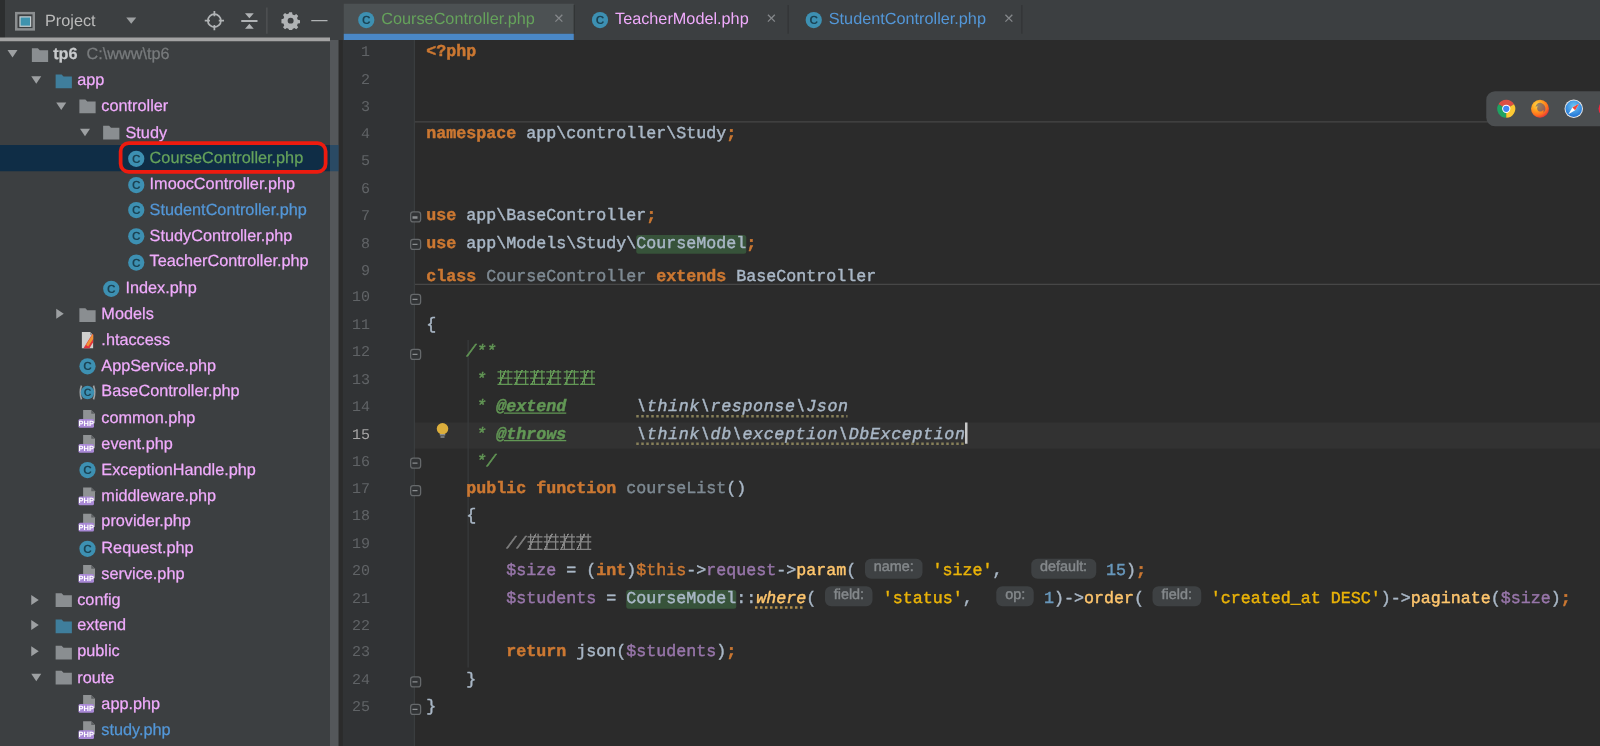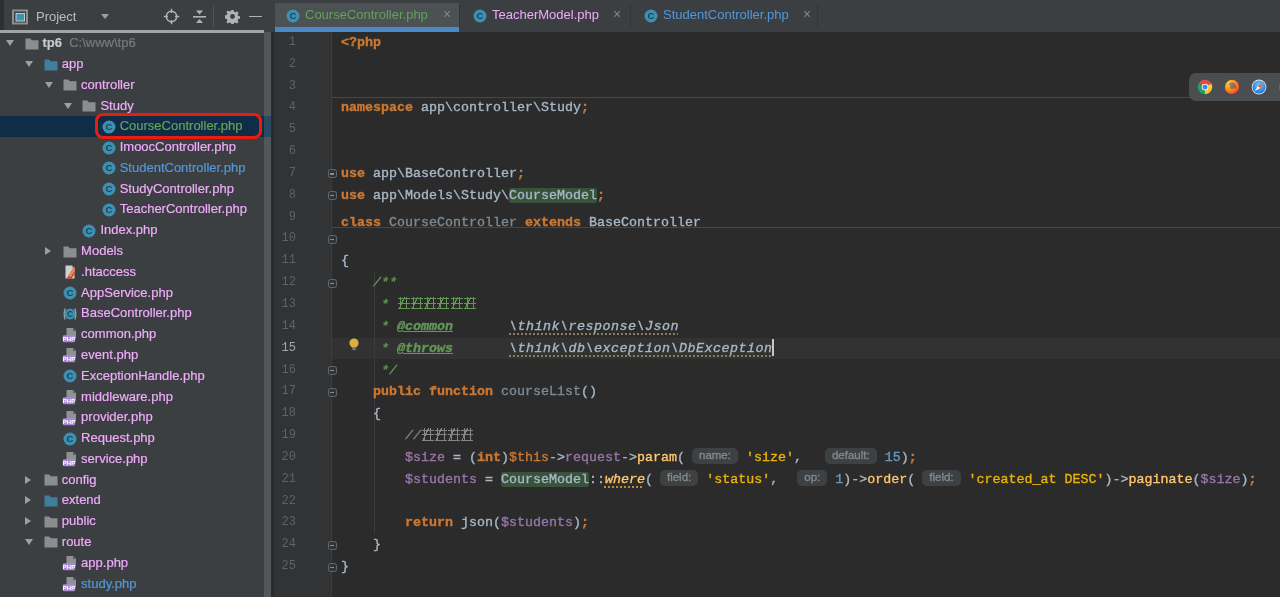--- a/index.html
+++ b/index.html
@@ -159,21 +159,21 @@
 <div class="cline" style="top:97.42px"><span class="k">namespace</span><span class="d"> app\controller\Study</span><span class="k">;</span></div>
 <div class="cline" style="top:119.26px"></div>
 <div class="cline" style="top:141.10px"></div>
 <div class="cline" style="top:162.94px"><span class="k">use</span><span class="d"> app\BaseController</span><span class="k">;</span></div>
 <div class="cline" style="top:184.78px"><span class="k">use</span><span class="d"> app\Models\Study\</span><span class="d hl">CourseModel</span><span class="k">;</span></div>
 <div class="cline" style="top:206.62px"></div>
 <div class="cline" style="top:212px"><span class="k">class</span><span class="dim"> CourseController </span><span class="k">extends</span><span class="d"> BaseController</span></div>
 <div class="cline" style="top:250.30px"><span class="d">{</span></div>
 <div class="cline" style="top:272.14px"><span class="doc">    /**</span></div>
 <div class="cline" style="top:293.98px"><span class="doc">     * </span><span class="zh zhg"></span><span class="zh zhg"></span><span class="zh zhg"></span><span class="zh zhg"></span><span class="zh zhg"></span><span class="zh zhg"></span></div>
-<div class="cline" style="top:315.82px"><span class="doc">     * </span><span class="tag">@common</span><span class="doc"> </span><span class="typ">\think\response\Json</span></div>
+<div class="cline" style="top:315.82px"><span class="doc">     * </span><span class="tag">@extend</span><span class="doc"> </span><span class="typ">\think\response\Json</span></div>
 <div class="cline cur" style="top:337.66px"><span class="doc">     * </span><span class="tag">@throws</span><span class="doc"> </span><span class="typ">\think\db\exception\DbException</span><span class="caret"></span></div>
 <div class="cline" style="top:359.50px"><span class="doc">     */</span></div>
 <div class="cline" style="top:381.34px"><span class="d">    </span><span class="k">public</span><span class="d"> </span><span class="k">function</span><span class="dim"> courseList</span><span class="d">()</span></div>
 <div class="cline" style="top:403.18px"><span class="d">    {</span></div>
 <div class="cline" style="top:425.02px"><span class="c">        //</span><span class="zh zhc"></span><span class="zh zhc"></span><span class="zh zhc"></span><span class="zh zhc"></span></div>
 <div class="cline" style="top:446.86px"><span class="d">        </span><span class="v">$size</span><span class="d"> = (</span><span class="k">int</span><span class="d">)</span><span class="th">$this</span><span class="d">-&gt;</span><span class="v">request</span><span class="d">-&gt;</span><span class="f">param</span><span class="d">(</span><span class="gap1"></span><span class="hint">name:</span><span class="d"> </span><span class="s">'size'</span><span class="d">,</span><span class="gap2"></span><span class="hint">default:</span><span class="d"> </span><span class="n">15</span><span class="d">)</span><span class="k">;</span></div>
 <div class="cline" style="top:468.70px"><span class="d">        </span><span class="v">$students</span><span class="d"> = </span><span class="d hl">CourseModel</span><span class="d">::</span><span class="wf">where</span><span class="d">(</span><span class="gap1"></span><span class="hint">field:</span><span class="d"> </span><span class="s">'status'</span><span class="d">,</span><span class="gap3"></span><span class="hint">op:</span><span class="d"> </span><span class="n">1</span><span class="d">)-&gt;</span><span class="f">order</span><span class="d">(</span><span class="gap1"></span><span class="hint">field:</span><span class="d"> </span><span class="s">'created_at DESC'</span><span class="d">)-&gt;</span><span class="f">paginate</span><span class="d">(</span><span class="v">$size</span><span class="d">)</span><span class="k">;</span></div>
 <div class="cline" style="top:490.54px"></div>
 <div class="cline" style="top:512.38px"><span class="d">        </span><span class="k">return</span><span class="d"> json(</span><span class="v">$students</span><span class="d">)</span><span class="k">;</span></div>
 <div class="cline" style="top:534.22px"><span class="d">    }</span></div>

